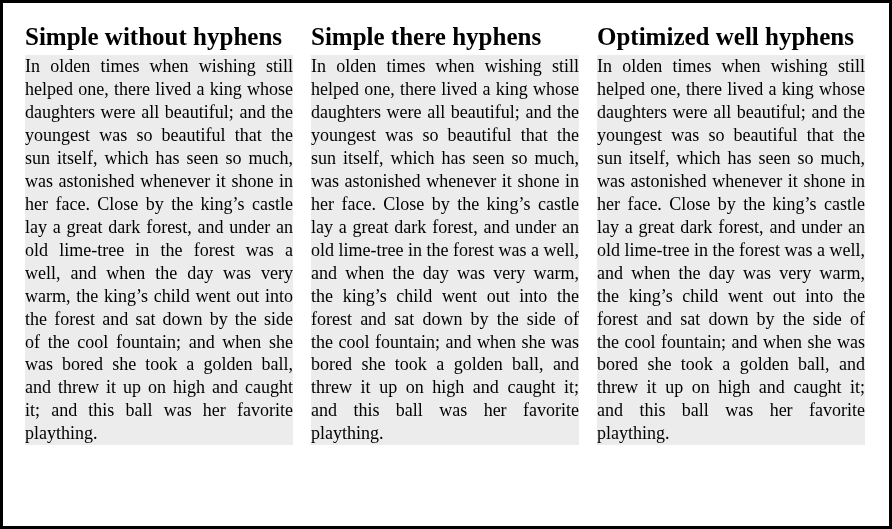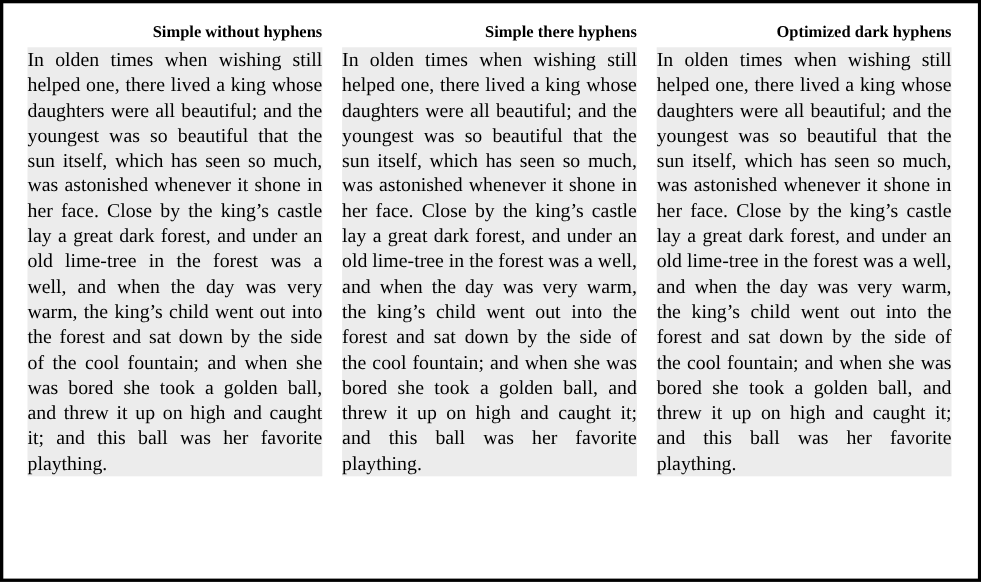--- a/index.html
+++ b/index.html
@@ -29,26 +29,25 @@
     gap: 18px;
     box-sizing: border-box;
   }
   .column {
     width: 268px;
     box-sizing: border-box;
   }
   .col-heading {
     font-family: "Liberation Serif", serif;
     font-weight: bold;
-    font-size: 15px;
+    font-size: 25px;
     line-height: 1.25;
     color: #000000;
     margin: 0 0 3px 0;
     white-space: nowrap;
-    text-align: right;
   }
   .col-body {
     background: #ececec;
     color: #000000;
     font-size: 18px;
     line-height: 1.275;
     text-align: justify;
     hyphens: manual;
     -webkit-hyphens: manual;
     padding: 0;
@@ -80,18 +79,18 @@
       <div class="col-heading">Simple without hyphens</div>
       <div class="col-body">In olden times when wishing still helped one, there lived a king whose daughters were all beautiful; and the youngest was so beautiful that the sun itself, which has seen so much, was astonished whenever it shone in her face. Close by the king’s castle lay a great dark forest, and under an old lime-tree in the forest was a well, and when the day was very warm, the king’s child went out into the forest and sat down by the side of the cool fountain; and when she was bored she took a golden ball, and threw it up on high and caught it; and this ball was her favorite plaything.</div>
     </div>
 
     <div class="column col-hyph">
       <div class="col-heading">Simple there hyphens</div>
       <div class="col-body">In olden times when wishing still helped one, there lived a king whose daughters were all beautiful; and the youngest was so beautiful that the sun itself, which has seen so much, was astonished whenever it shone in her face. Close by the king’s castle lay a great dark forest, and under an old lime-tree in the forest was a well, and when the day was very warm, the king’s child went out into the forest and sat down by the side of the cool fountain; and when she was bored she took a golden ball, and threw it up on high and caught it; and this ball was her favorite plaything.</div>
     </div>
 
     <div class="column col-opt">
-      <div class="col-heading">Optimized dark hyphens</div>
+      <div class="col-heading">Optimized well hyphens</div>
       <div class="col-body">In olden times when wishing still helped one, there lived a king whose daughters were all beautiful; and the youngest was so beautiful that the sun itself, which has seen so much, was astonished whenever it shone in her face. Close by the king’s castle lay a great dark forest, and under an old lime-tree in the forest was a well, and when the day was very warm, the king’s child went out into the forest and sat down by the side of the cool fountain; and when she was bored she took a golden ball, and threw it up on high and caught it; and this ball was her favorite plaything.</div>
     </div>
 
   </div>
 </div>
 
 </body></html>

